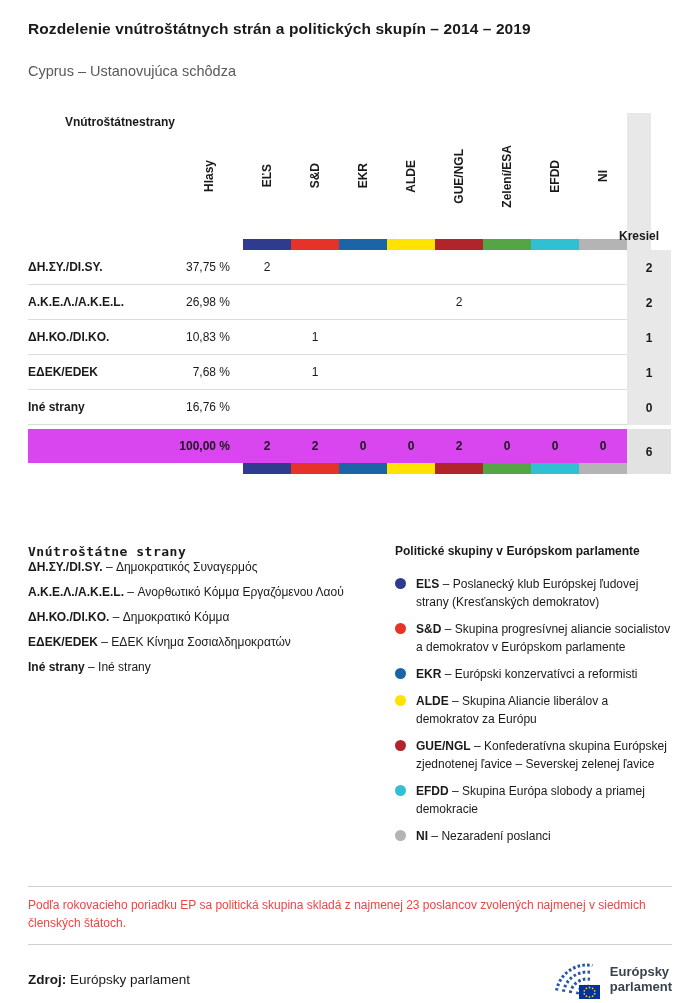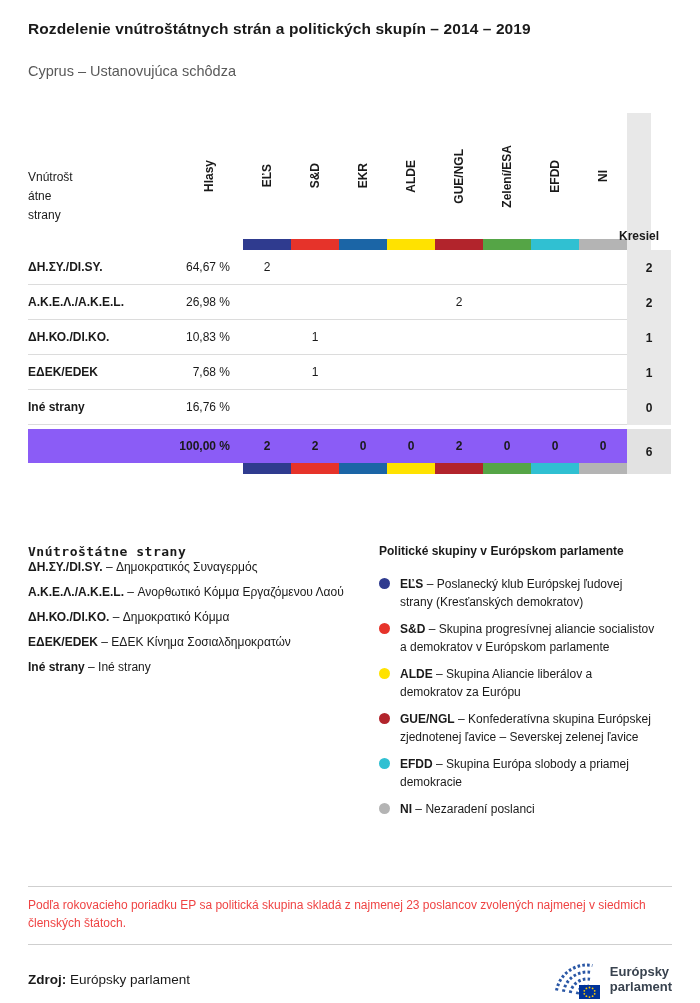--- a/index.html
+++ b/index.html
@@ -20,55 +20,55 @@
   .table{margin-top:34px;width:643px}
   .c-party{width:147px}
   .c-hlasy{width:68px}
   .c-group{width:48px}
   .c-kresiel{width:44px}
 
   .header-wrap{display:flex}
   .header-left{width:599px}
   .h-labels{display:flex;height:126px}
   .hcell{display:flex;align-items:center;justify-content:center}
-  .party-head{flex-direction:column;align-items:flex-start;justify-content:flex-end;
-    padding-bottom:14px;font-weight:normal;font-size:12px;line-height:19px}
+  .party-head{flex-direction:row;align-items:flex-start;justify-content:flex-end;
+    padding-bottom:14px;font-weight:bold;font-size:12px;line-height:19px}
   .vtext{writing-mode:vertical-rl;transform:rotate(180deg);font-weight:bold;font-size:12px;white-space:nowrap}
   .barrow{display:flex;height:11px}
   .barrow .seg{height:11px}
   .kresiel-head{width:24px;height:137px;background:#e8e8e8;display:flex;
     align-items:flex-end;justify-content:center;padding-bottom:7px;font-weight:bold;font-size:12px}
 
   .trow{display:flex;height:35px}
   .rowmain{display:flex;width:599px;border-bottom:1px solid #dcdcdc}
   .cell{display:flex;align-items:center;font-size:12px}
   .cell.c-party{font-weight:bold}
   .cell.c-hlasy{justify-content:flex-end;padding-right:13px}
   .cell.c-group{justify-content:center}
   .cell.c-kresiel{justify-content:center;font-weight:bold;background:#e8e8e8}
 
   .gap-row{height:4px}
   .total-section{display:flex}
   .total-left{width:599px}
-  .total-row{display:flex;height:34px;background:#8b5cf6}
+  .total-row{display:flex;height:34px;background:#d946ef}
   .total-row .cell{font-weight:bold}
   .total-bars{display:flex;height:11px}
   .total-bars .spacer{width:215px}
   .total-bars .seg{width:48px;height:11px}
   .total-kresiel{width:44px;height:45px;background:#e2e2e2;display:flex;
     align-items:center;justify-content:center;font-weight:bold;font-size:12px}
 
   
   .legends{display:flex;margin-top:70px;align-items:flex-start}
   .leg-left{width:340px}
   .leg-left h3{font-family:"DejaVu Sans Mono","Liberation Mono",monospace;
     font-size:13px;font-weight:bold;letter-spacing:.5px}
   .leg-left .pitem{font-size:12px;margin-bottom:9px;line-height:16px}
   .b{font-weight:bold}
-  .leg-right{width:277px;margin-left:11px}
+  .leg-right{width:277px;margin-left:27px}
   .leg-right h3{font-size:12px;font-weight:bold;margin-bottom:17px}
   .gitem{display:flex;margin-bottom:9px;font-size:12px;line-height:18px}
   .dot{width:11px;height:11px;border-radius:50%;margin:3px 10px 0 0;flex-shrink:0}
   .gtext{flex:1}
 
   
   .footer{position:absolute;left:28px;right:28px;top:886px}
   .rule{border-top:1px solid #cfcfcf}
   .note{font-size:12px;line-height:18px;color:#ef4444;padding:9px 0 12px}
   .source-row{display:flex;justify-content:space-between;align-items:center;padding-top:11px}
@@ -134,21 +134,21 @@
           <div class="seg c-group" style="background: rgb(48, 192, 210);"></div>
           <div class="seg c-group" style="background: rgb(180, 180, 180);"></div>
         </div>
       </div>
       <div class="kresiel-head">Kresiel</div>
     </div>
 
     <div class="trow">
       <div class="rowmain">
         <div class="cell c-party">ΔΗ.ΣΥ./DI.SY.</div>
-        <div class="cell c-hlasy">64,67 %</div>
+        <div class="cell c-hlasy">37,75 %</div>
         <div class="cell c-group">2</div>
         <div class="cell c-group"></div>
         <div class="cell c-group"></div>
         <div class="cell c-group"></div>
         <div class="cell c-group"></div>
         <div class="cell c-group"></div>
         <div class="cell c-group"></div>
         <div class="cell c-group"></div>
       </div>
       <div class="cell c-kresiel">2</div>
@@ -287,20 +287,26 @@
         <span class="dot" style="background: rgb(47, 59, 143);"></span>
         <span class="gtext"><span class="b">EĽS</span>
           <span>–</span>
           <span>Poslanecký klub Európskej ľudovej strany (Kresťanských demokratov)</span></span>
       </div>
       <div class="gitem">
         <span class="dot" style="background: rgb(230, 51, 42);"></span>
         <span class="gtext"><span class="b">S&amp;D</span>
           <span>–</span>
           <span>Skupina progresívnej aliancie socialistov a demokratov v Európskom parlamente</span></span>
+      </div>
+      <div class="gitem">
+        <span class="dot" style="background: rgb(27, 101, 166);"></span>
+        <span class="gtext"><span class="b">EKR</span>
+          <span>–</span>
+          <span>Európski konzervatívci a reformisti</span></span>
       </div>
       <div class="gitem">
         <span class="dot" style="background: rgb(255, 226, 0);"></span>
         <span class="gtext"><span class="b">ALDE</span>
           <span>–</span>
           <span>Skupina Aliancie liberálov a demokratov za Európu</span></span>
       </div>
       <div class="gitem">
         <span class="dot" style="background: rgb(178, 36, 44);"></span>
         <span class="gtext"><span class="b">GUE/NGL</span>

